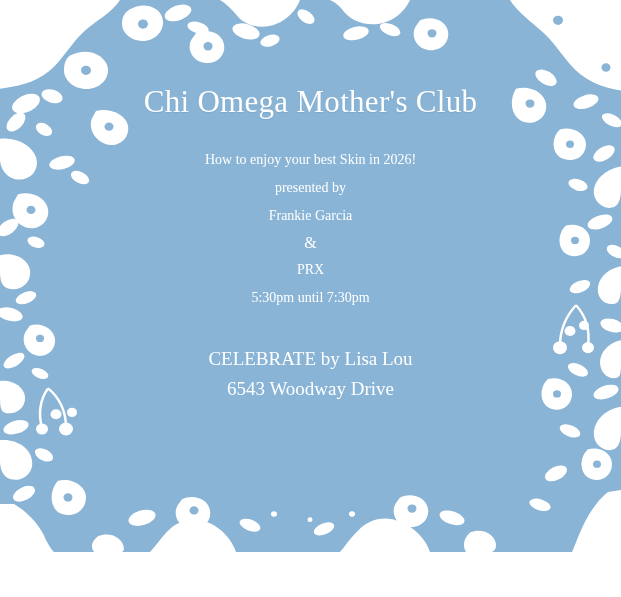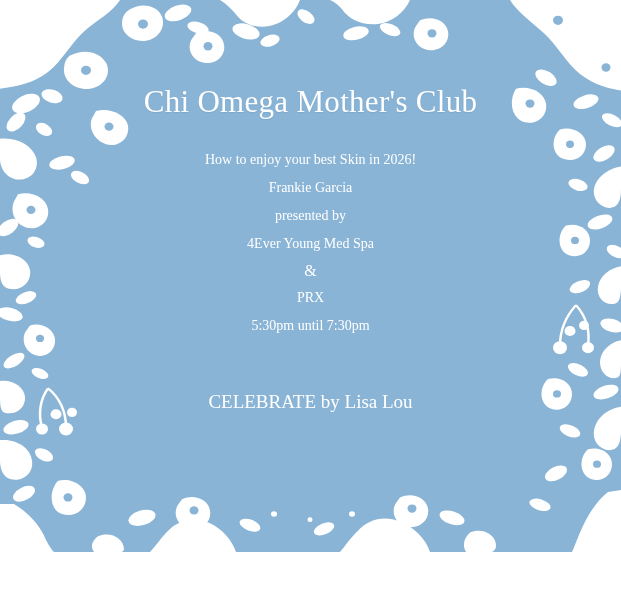--- a/index.html
+++ b/index.html
@@ -66,21 +66,21 @@
   }
   .line.amp {
     font-size: 16px;
     line-height: 26px;
   }
   .line.tight {
     line-height: 27px;
   }
 
   .footer-block {
-    margin-top: 48px;
+    margin-top: 33px;
     display: flex;
     flex-direction: column;
     align-items: center;
   }
   .footer-line {
     font-size: 19px;
     line-height: 30px;
     color: #ffffff;
   }
 </style>
@@ -209,26 +209,26 @@
       </g>
     </svg>
   </div>
 
   <div class="content">
 
     <div class="title">Chi Omega Mother's Club</div>
 
     <div class="lines">
       <div class="line">How to enjoy your best Skin in 2026!</div>
+      <div class="line">presented by</div>
       <div class="line">Frankie Garcia</div>
-      <div class="line">presented by</div>
-      <div class="line">4Ever Young Med Spa</div>
       <div class="line amp">&amp;</div>
       <div class="line">PRX</div>
       <div class="line tight">5:30pm until 7:30pm</div>
     </div>
 
     <div class="footer-block">
       <div class="footer-line">CELEBRATE by Lisa Lou</div>
+      <div class="footer-line">6543 Woodway Drive</div>
     </div>
 
   </div>
 </div>
 
 </body></html>

